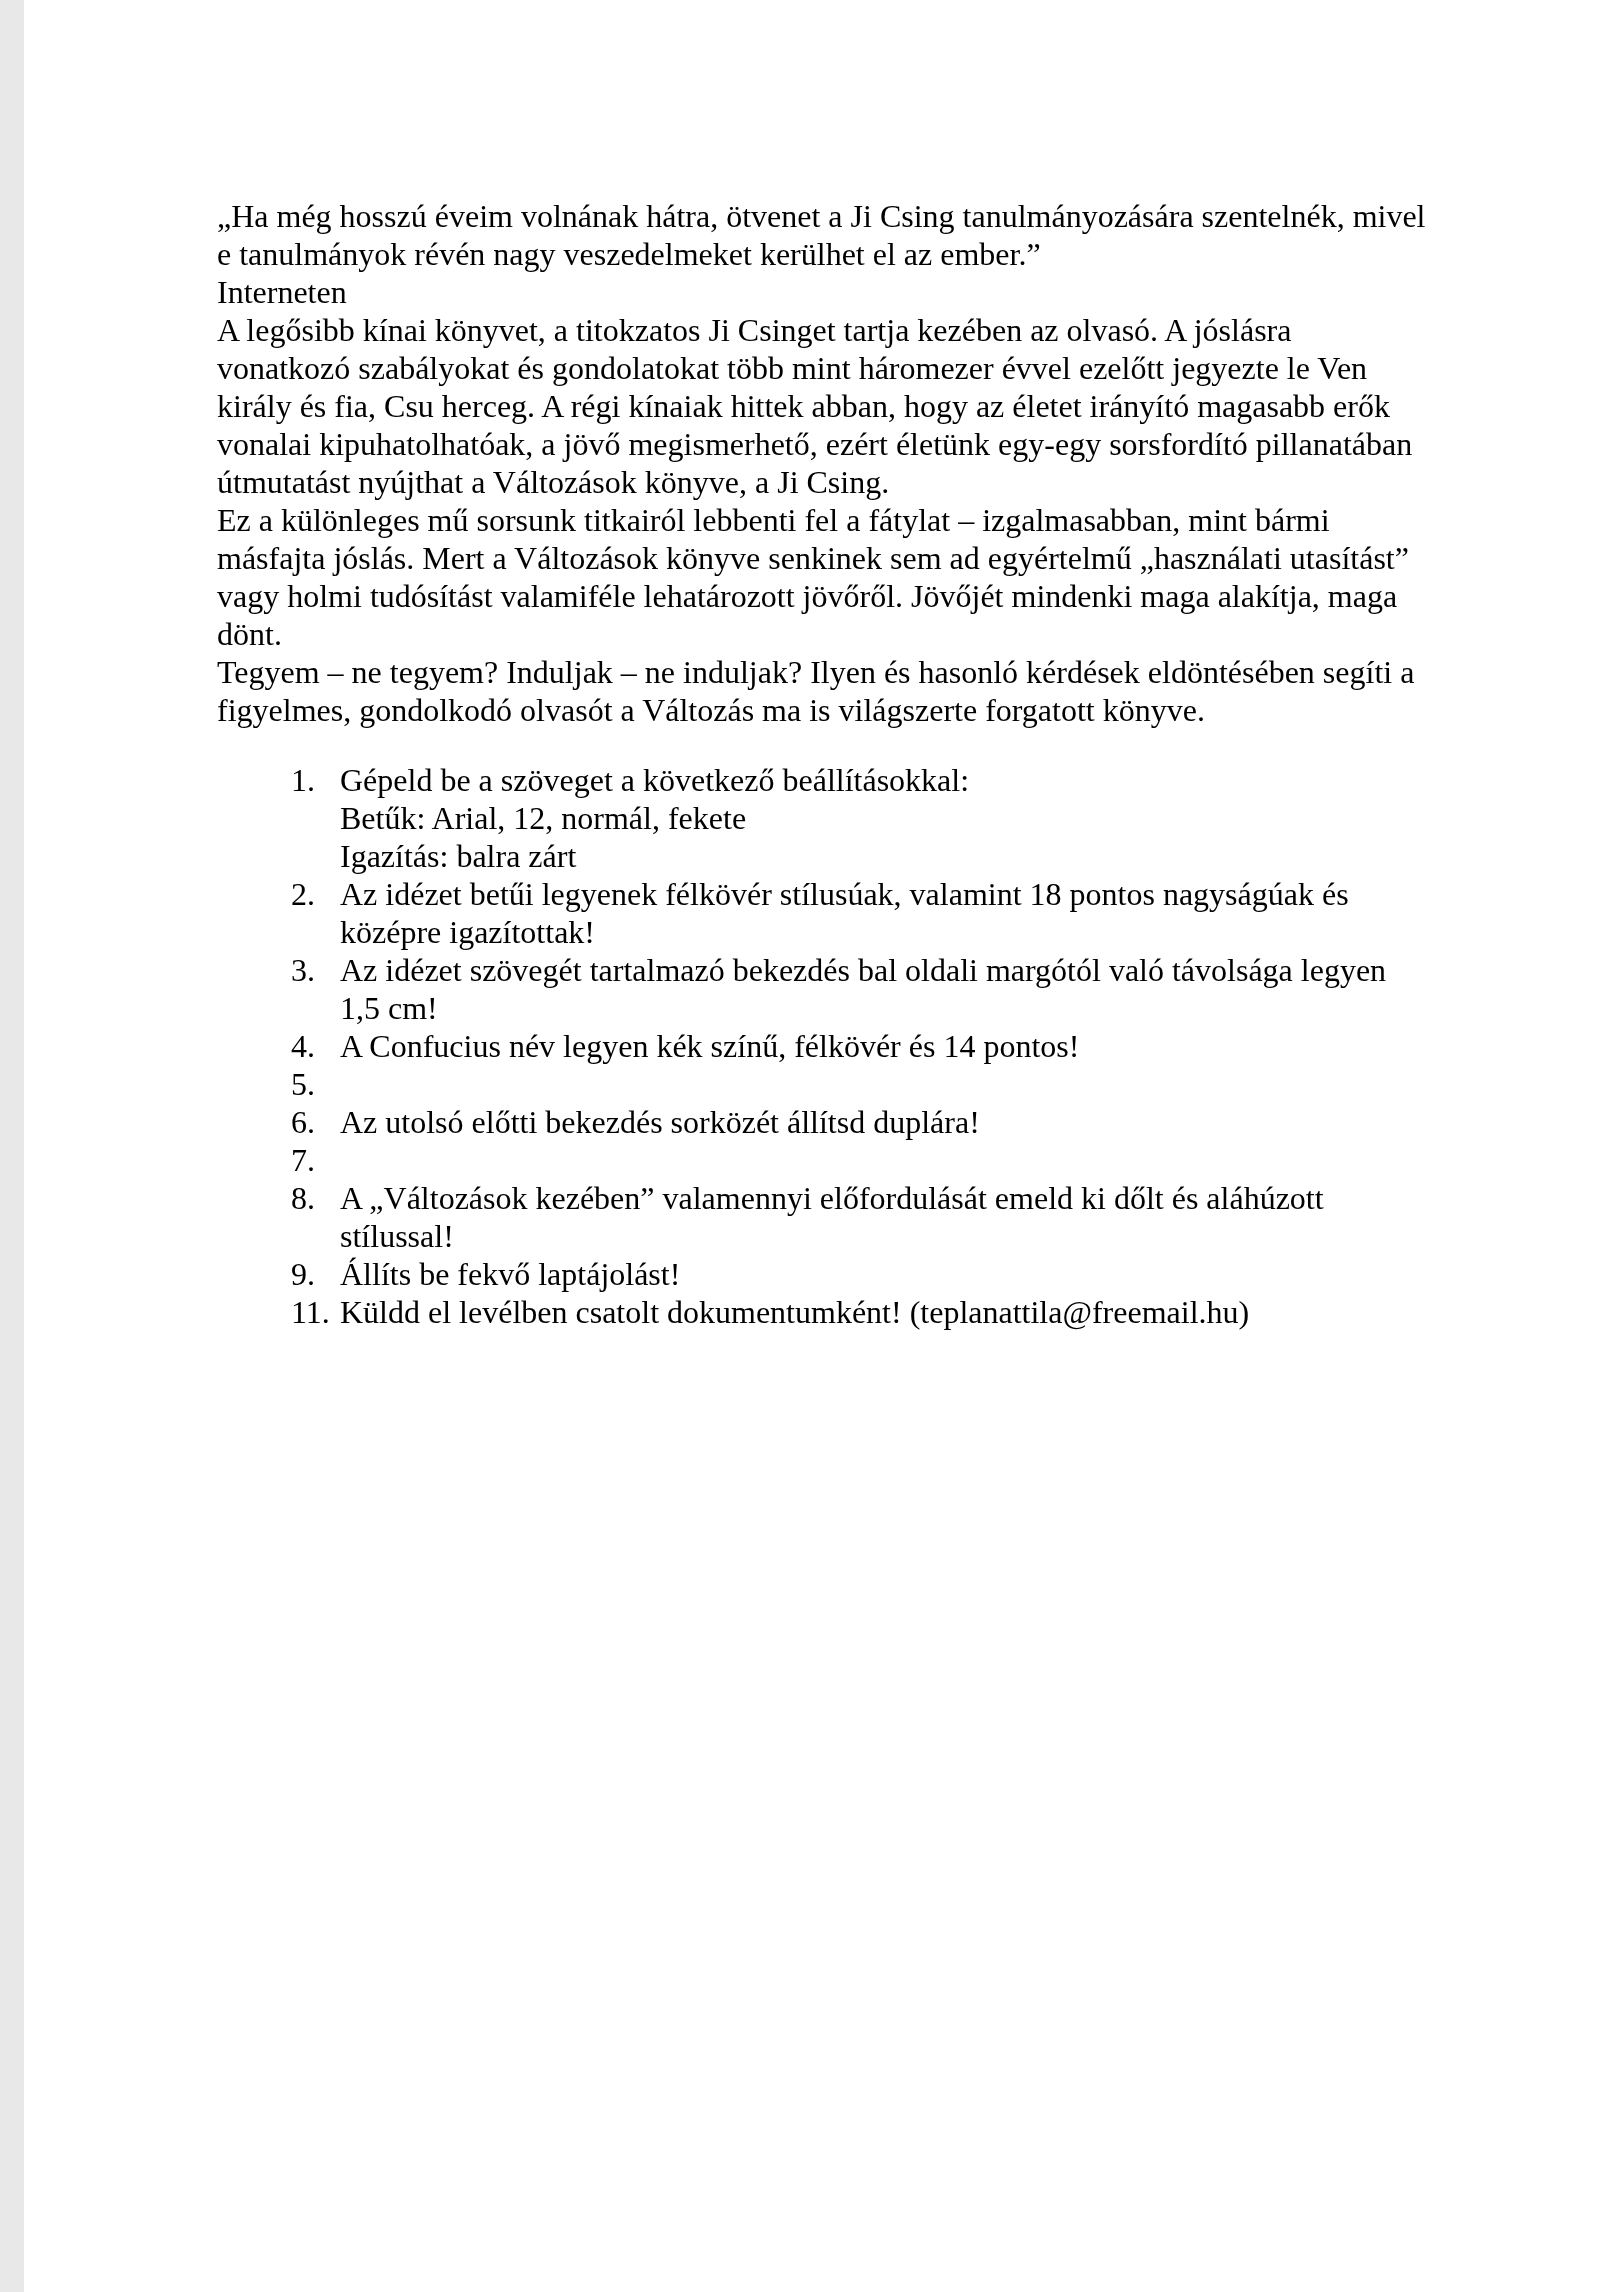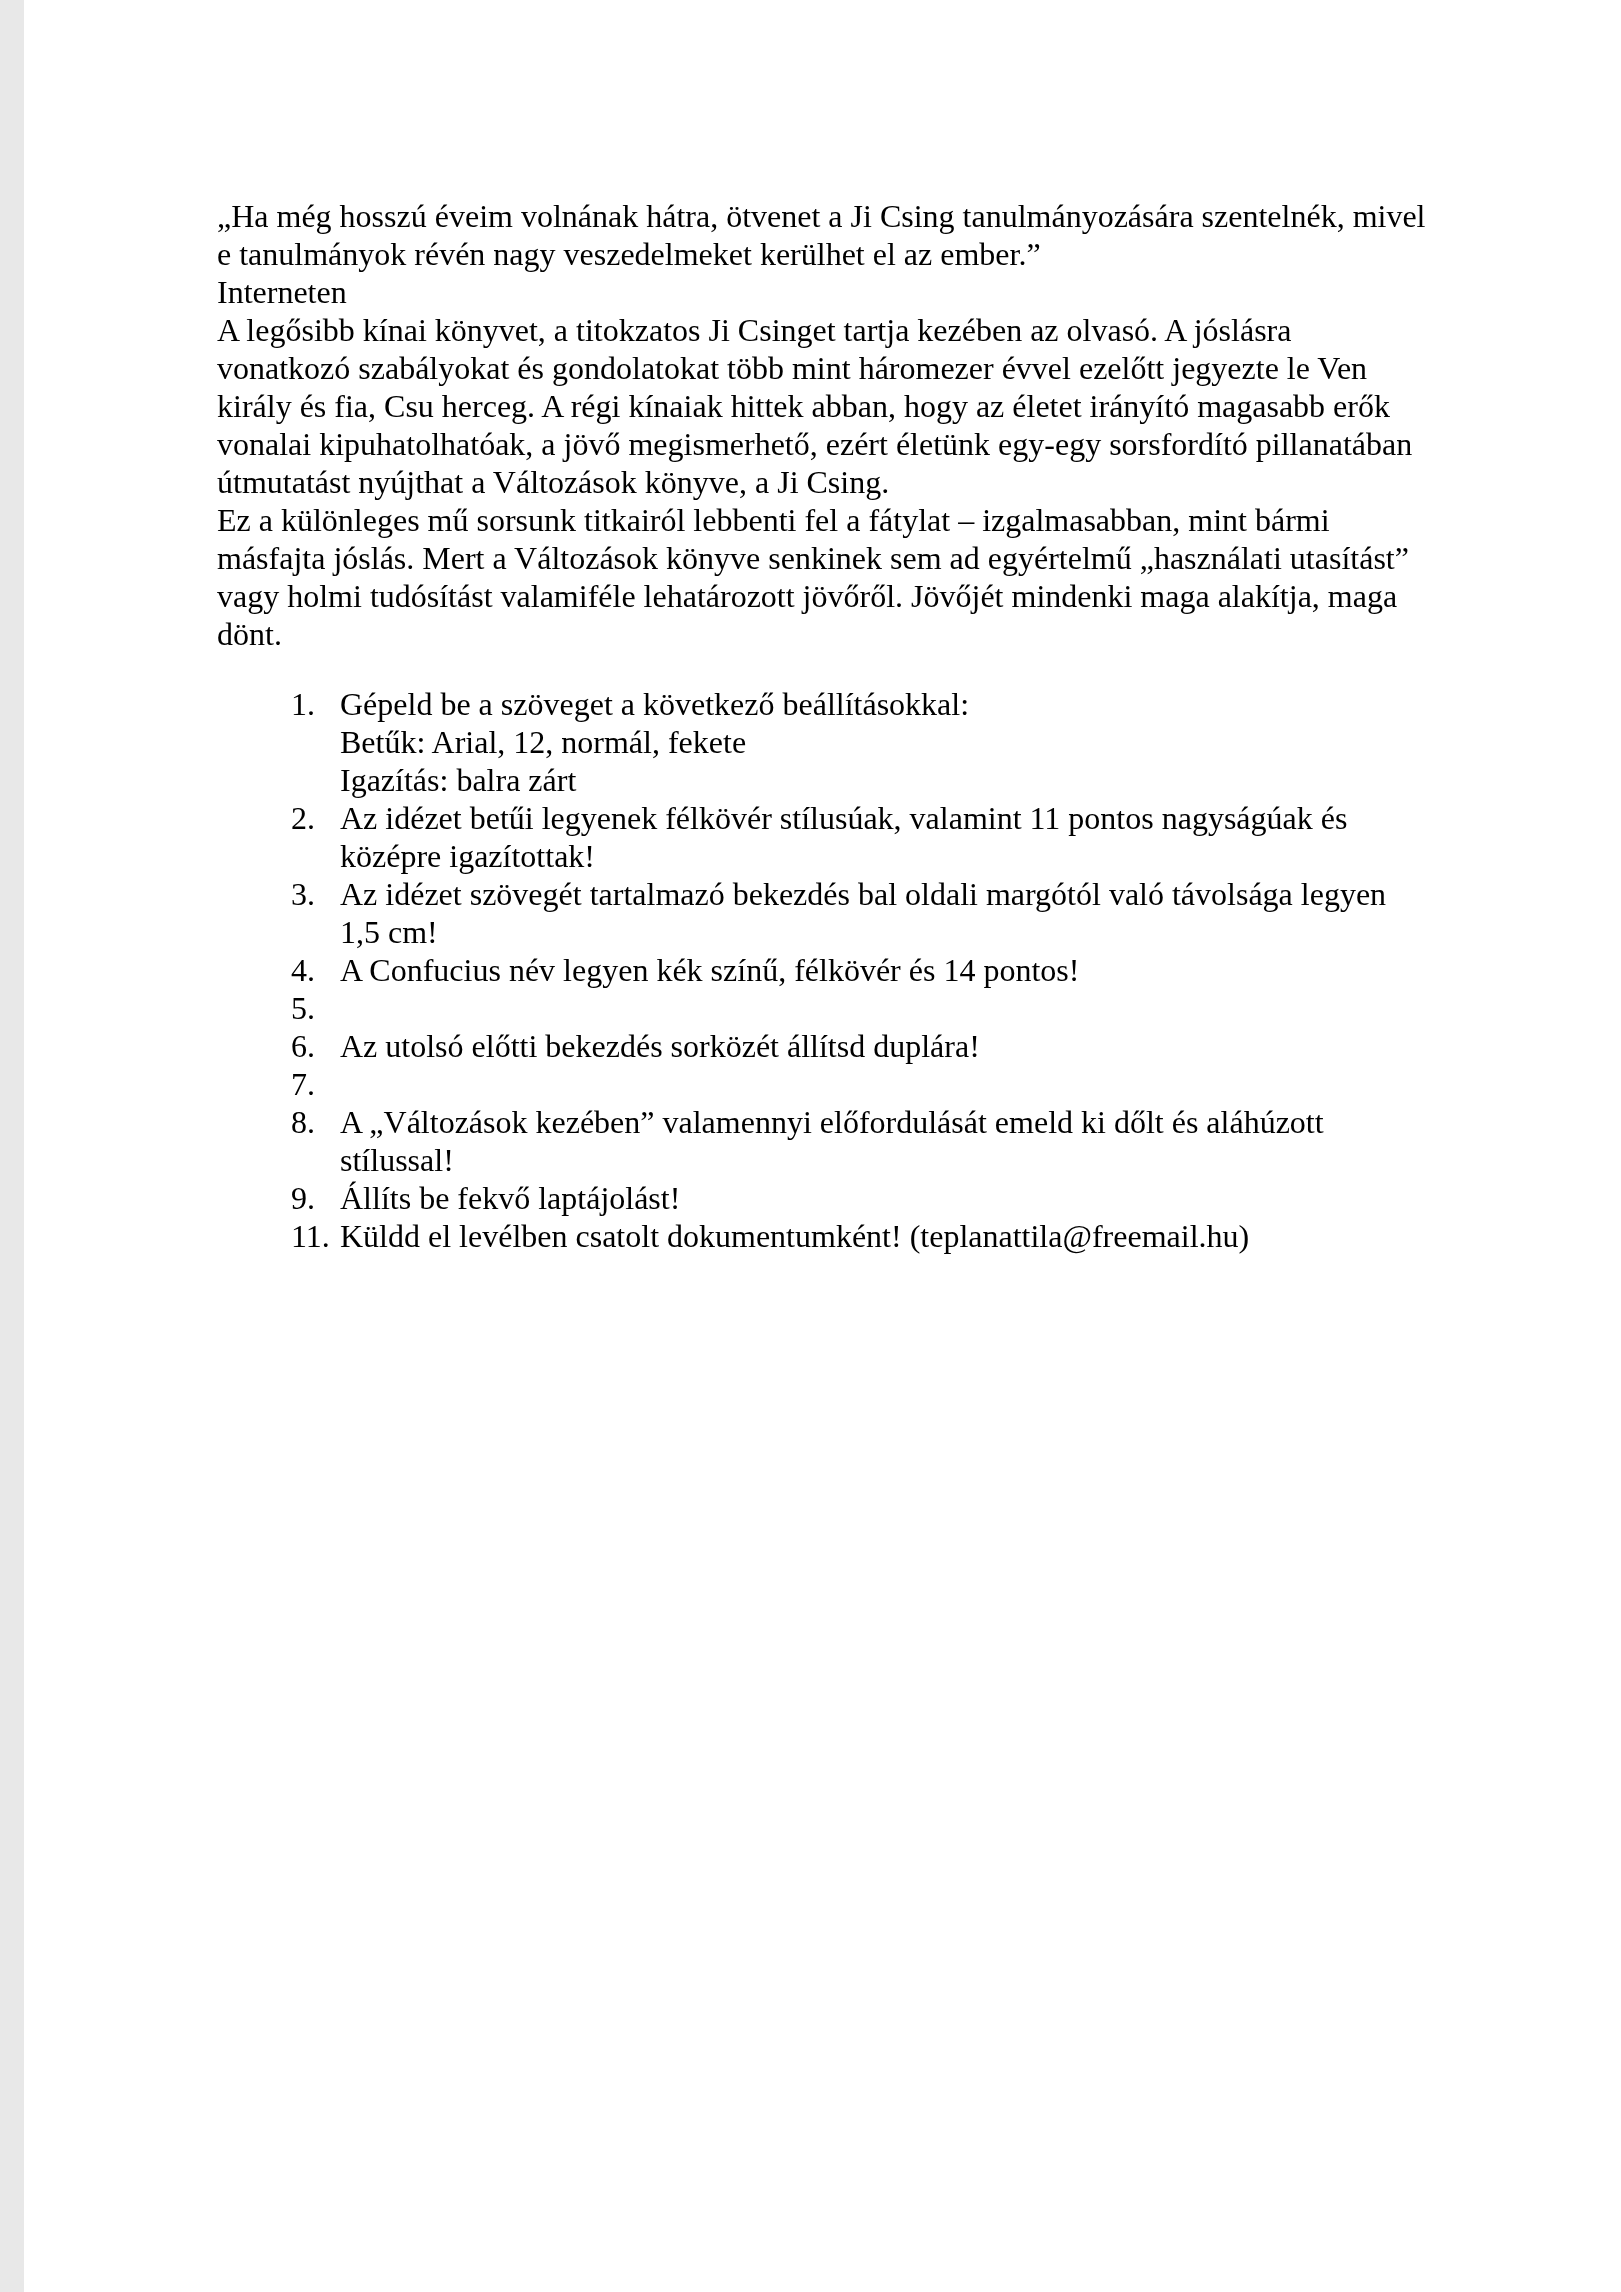--- a/index.html
+++ b/index.html
@@ -61,31 +61,33 @@
 vonatkozó szabályokat és gondolatokat több mint háromezer évvel ezelőtt jegyezte le Ven
 király és fia, Csu herceg. A régi kínaiak hittek abban, hogy az életet irányító magasabb erők
 vonalai kipuhatolhatóak, a jövő megismerhető, ezért életünk egy-egy sorsfordító pillanatában
 útmutatást nyújthat a Változások könyve, a Ji Csing.</div>
 
     <div class="textblock">Ez a különleges mű sorsunk titkairól lebbenti fel a fátylat – izgalmasabban, mint bármi
 másfajta jóslás. Mert a Változások könyve senkinek sem ad egyértelmű „használati utasítást”
 vagy holmi tudósítást valamiféle lehatározott jövőről. Jövőjét mindenki maga alakítja, maga
 dönt.</div>
 
+    <div class="textblock">Tegyem – ne tegyem? Induljak – ne induljak? Ilyen és hasonló kérdések eldöntésében segíti a
+figyelmes, gondolkodó olvasót a Változás ma is világszerte forgatott könyve.</div>
 
     <ol class="task-list">
       <li class="task-item">
         <span class="task-number">1.</span>
         <div class="task-text">Gépeld be a szöveget a következő beállításokkal:
 Betűk: Arial, 12, normál, fekete
 Igazítás: balra zárt</div>
       </li>
       <li class="task-item">
         <span class="task-number">2.</span>
-        <div class="task-text">Az idézet betűi legyenek félkövér stílusúak, valamint 11 pontos nagyságúak és
+        <div class="task-text">Az idézet betűi legyenek félkövér stílusúak, valamint 18 pontos nagyságúak és
 középre igazítottak!</div>
       </li>
       <li class="task-item">
         <span class="task-number">3.</span>
         <div class="task-text">Az idézet szövegét tartalmazó bekezdés bal oldali margótól való távolsága legyen
 1,5 cm!</div>
       </li>
       <li class="task-item">
         <span class="task-number">4.</span>
         <div class="task-text">A Confucius név legyen kék színű, félkövér és 14 pontos!</div>

